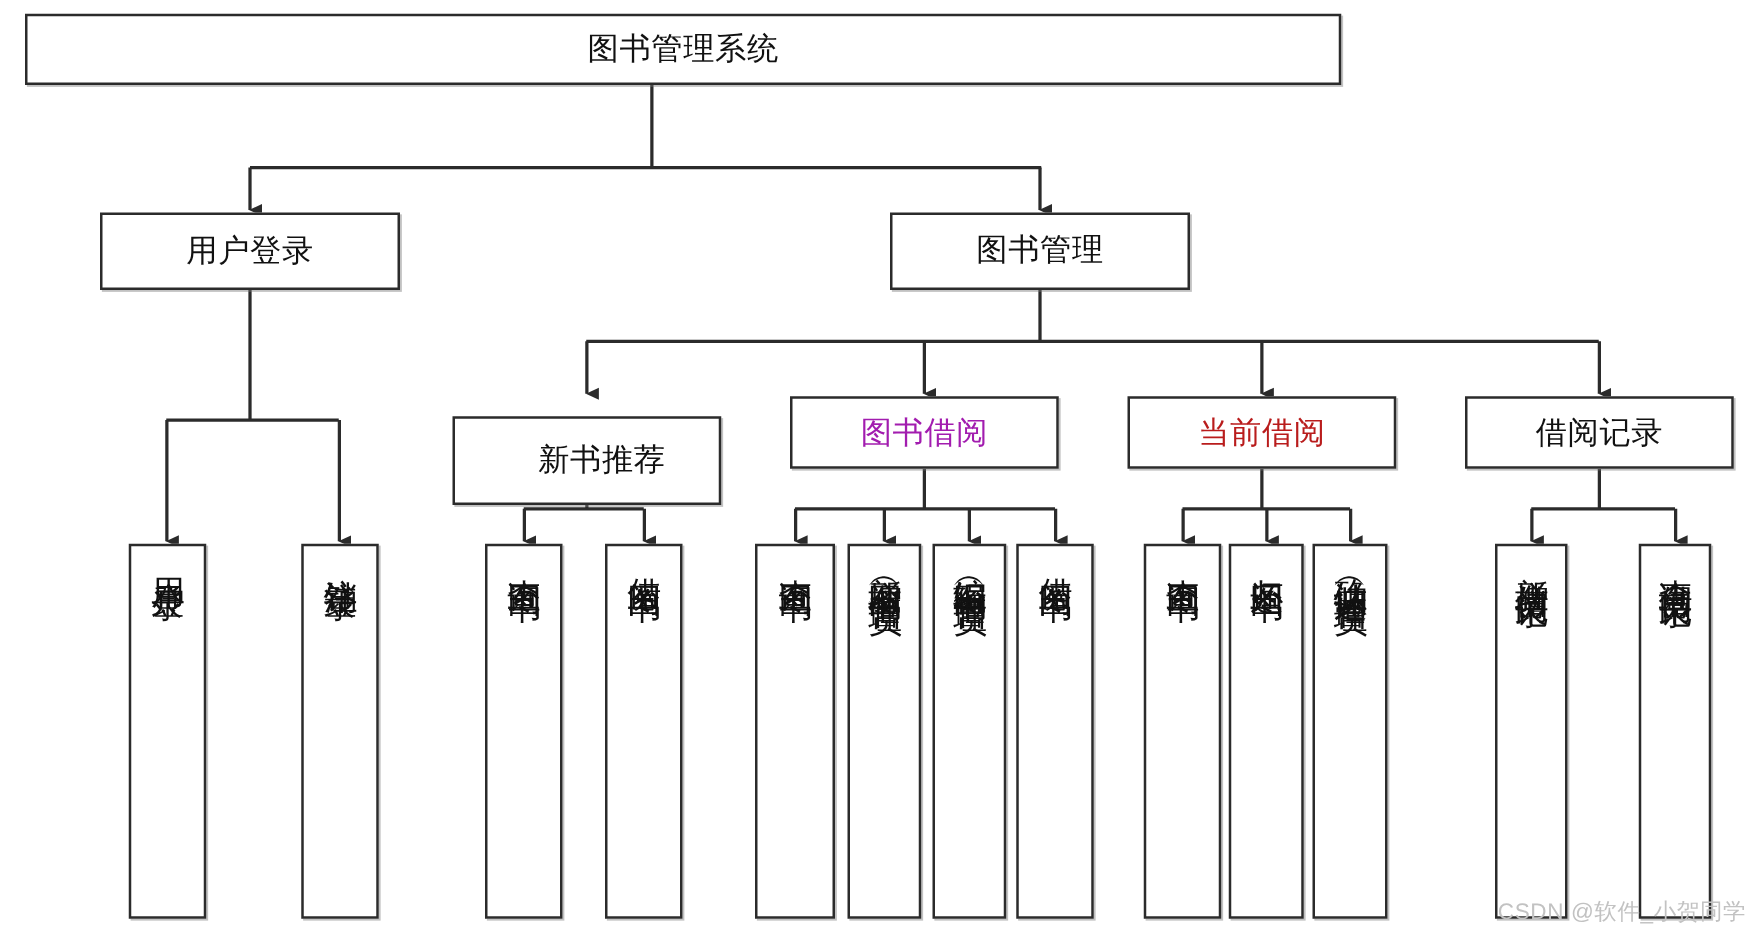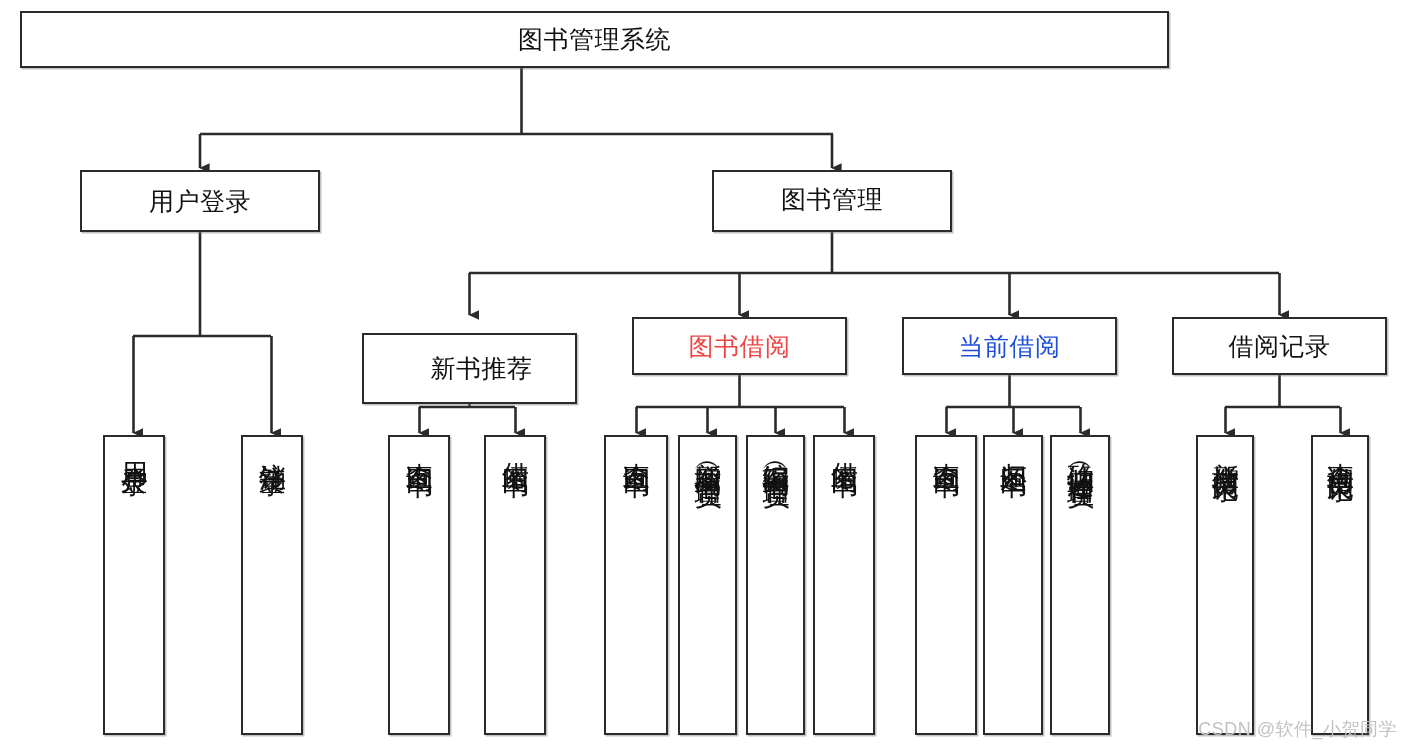--- a/index.html
+++ b/index.html
@@ -127,39 +127,39 @@
       <path d="M1013.5,407 L1013.5,433" marker-end="url(#arrow)"></path>
       <path d="M1080.5,407 L1080.5,433" marker-end="url(#arrow)"></path>
 
       <path d="M1279.5,375 L1279.5,407"></path>
       <path d="M1225,407 L1340,407"></path>
       <path d="M1225.5,407 L1225.5,433" marker-end="url(#arrow)"></path>
       <path d="M1340.5,407 L1340.5,433" marker-end="url(#arrow)"></path>
     </g>
   </svg>
 
-  <div class="node root horiz" style="left: 20px; top: 11px; width: 1149px; height: 57px; border-color: rgb(43, 43, 43);">
+  <div class="node root horiz" style="left: 20px; top: 11px; width: 1053px; height: 57px; border-color: rgb(43, 43, 43);">
     <span class="node-label" style="color: rgb(17, 17, 17);">图书管理系统</span>
   </div>
 
   <div class="node horiz" style="left: 80px; top: 170px; width: 240px; height: 62px; border-color: rgb(43, 43, 43);">
     <span class="node-label" style="color: rgb(17, 17, 17);">用户登录</span>
   </div>
   <div class="node horiz" style="left: 712px; top: 170px; width: 240px; height: 62px; border-color: rgb(43, 43, 43);">
     <span class="node-label" style="color: rgb(17, 17, 17); font-family: Liberation Mono, monospace;">图书管理</span>
   </div>
 
   <div class="node horiz" style="left: 362px; top: 333px; width: 215px; height: 71px; border-color: rgb(43, 43, 43); padding-left: 24px;">
     <span class="node-label" style="color: rgb(17, 17, 17);">新书推荐</span>
   </div>
   <div class="node horiz" style="left: 632px; top: 317px; width: 215px; height: 58px; border-color: rgb(43, 43, 43);">
-    <span class="node-label" style="color: #ef4444;">图书借阅</span>
+    <span class="node-label" style="color: #a21caf;">图书借阅</span>
   </div>
   <div class="node horiz" style="left: 902px; top: 317px; width: 215px; height: 58px; border-color: rgb(43, 43, 43);">
-    <span class="node-label" style="color: #1d4ed8;">当前借阅</span>
+    <span class="node-label" style="color: #b91c1c;">当前借阅</span>
   </div>
   <div class="node horiz" style="left: 1172px; top: 317px; width: 215px; height: 58px; border-color: rgb(43, 43, 43);">
     <span class="node-label" style="color: rgb(17, 17, 17);">借阅记录</span>
   </div>
 
   <div class="node vert" style="left: 103px; top: 435px; width: 62px; height: 300px; border-color: rgb(43, 43, 43);">
     <span class="node-label" style="color: rgb(17, 17, 17);">用户登录</span>
   </div>
   <div class="node vert" style="left: 241px; top: 435px; width: 62px; height: 300px; border-color: rgb(43, 43, 43);">
     <span class="node-label" style="color: rgb(17, 17, 17);">注销登录</span>

